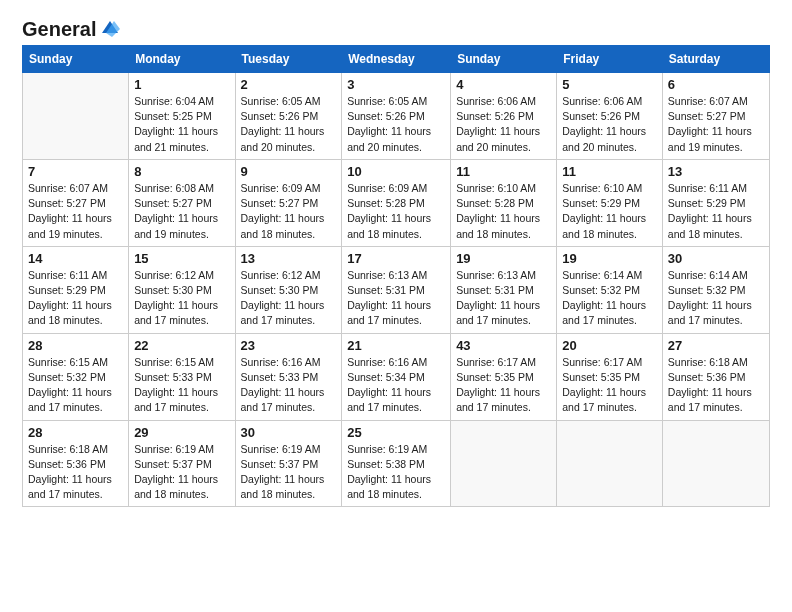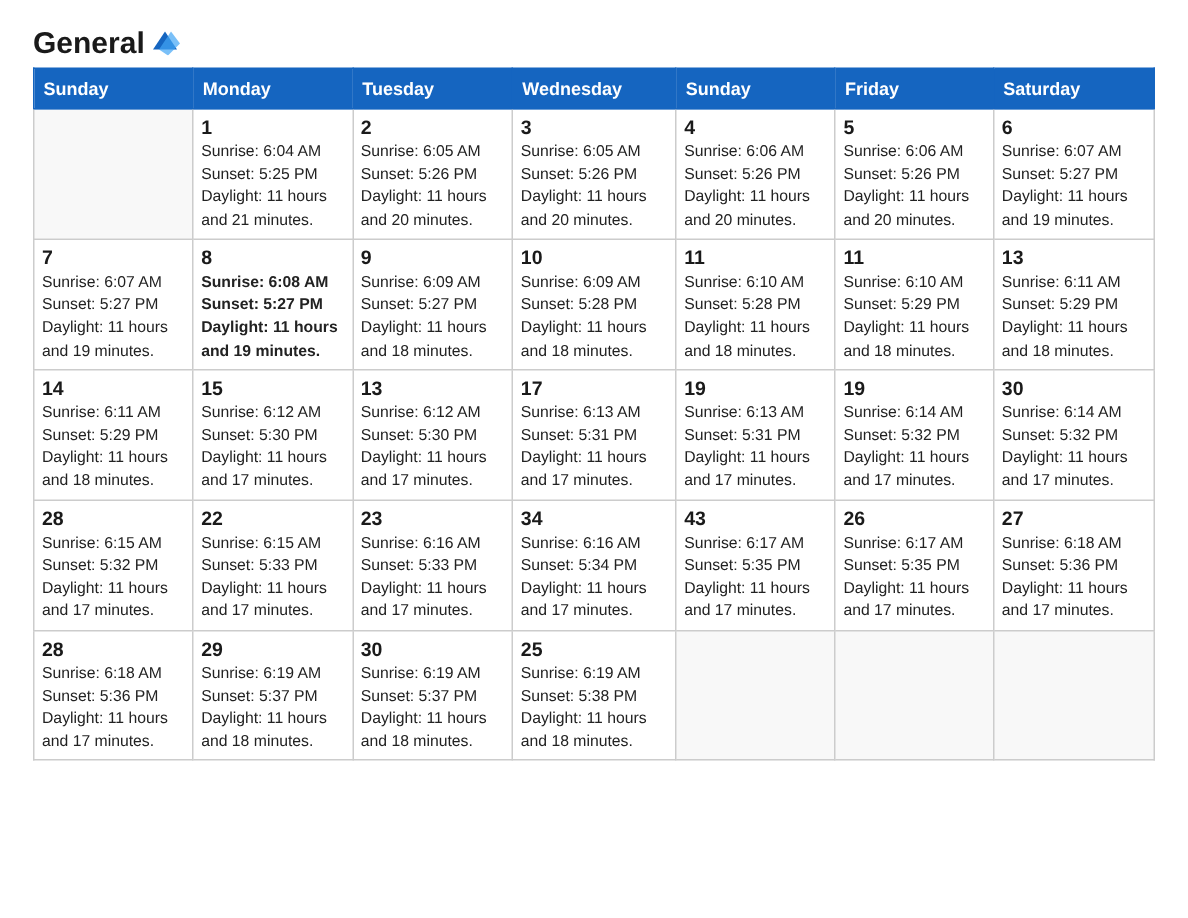--- a/index.html
+++ b/index.html
@@ -162,21 +162,21 @@
         <tr>
           <td>
             <span class="day-num">7</span>
             <div class="day-info" style="white-space: pre-line;">Sunrise: 6:07 AM
 Sunset: 5:27 PM
 Daylight: 11 hours
 and 19 minutes.</div>
           </td>
           <td>
             <span class="day-num">8</span>
-            <div class="day-info" style="white-space: pre-line; font-weight: bold;">Sunrise: 6:08 AM
+            <div class="day-info" style="white-space: pre-line;">Sunrise: 6:08 AM
 Sunset: 5:27 PM
 Daylight: 11 hours
 and 19 minutes.</div>
           </td>
           <td>
             <span class="day-num">9</span>
             <div class="day-info" style="white-space: pre-line;">Sunrise: 6:09 AM
 Sunset: 5:27 PM
 Daylight: 11 hours
 and 18 minutes.</div>
@@ -277,35 +277,35 @@
 and 17 minutes.</div>
           </td>
           <td>
             <span class="day-num">23</span>
             <div class="day-info" style="white-space: pre-line;">Sunrise: 6:16 AM
 Sunset: 5:33 PM
 Daylight: 11 hours
 and 17 minutes.</div>
           </td>
           <td>
-            <span class="day-num">34</span>
+            <span class="day-num">21</span>
             <div class="day-info" style="white-space: pre-line;">Sunrise: 6:16 AM
 Sunset: 5:34 PM
 Daylight: 11 hours
 and 17 minutes.</div>
           </td>
           <td>
             <span class="day-num">43</span>
             <div class="day-info" style="white-space: pre-line;">Sunrise: 6:17 AM
 Sunset: 5:35 PM
 Daylight: 11 hours
 and 17 minutes.</div>
           </td>
           <td>
-            <span class="day-num">26</span>
+            <span class="day-num">20</span>
             <div class="day-info" style="white-space: pre-line;">Sunrise: 6:17 AM
 Sunset: 5:35 PM
 Daylight: 11 hours
 and 17 minutes.</div>
           </td>
           <td>
             <span class="day-num">27</span>
             <div class="day-info" style="white-space: pre-line;">Sunrise: 6:18 AM
 Sunset: 5:36 PM
 Daylight: 11 hours

